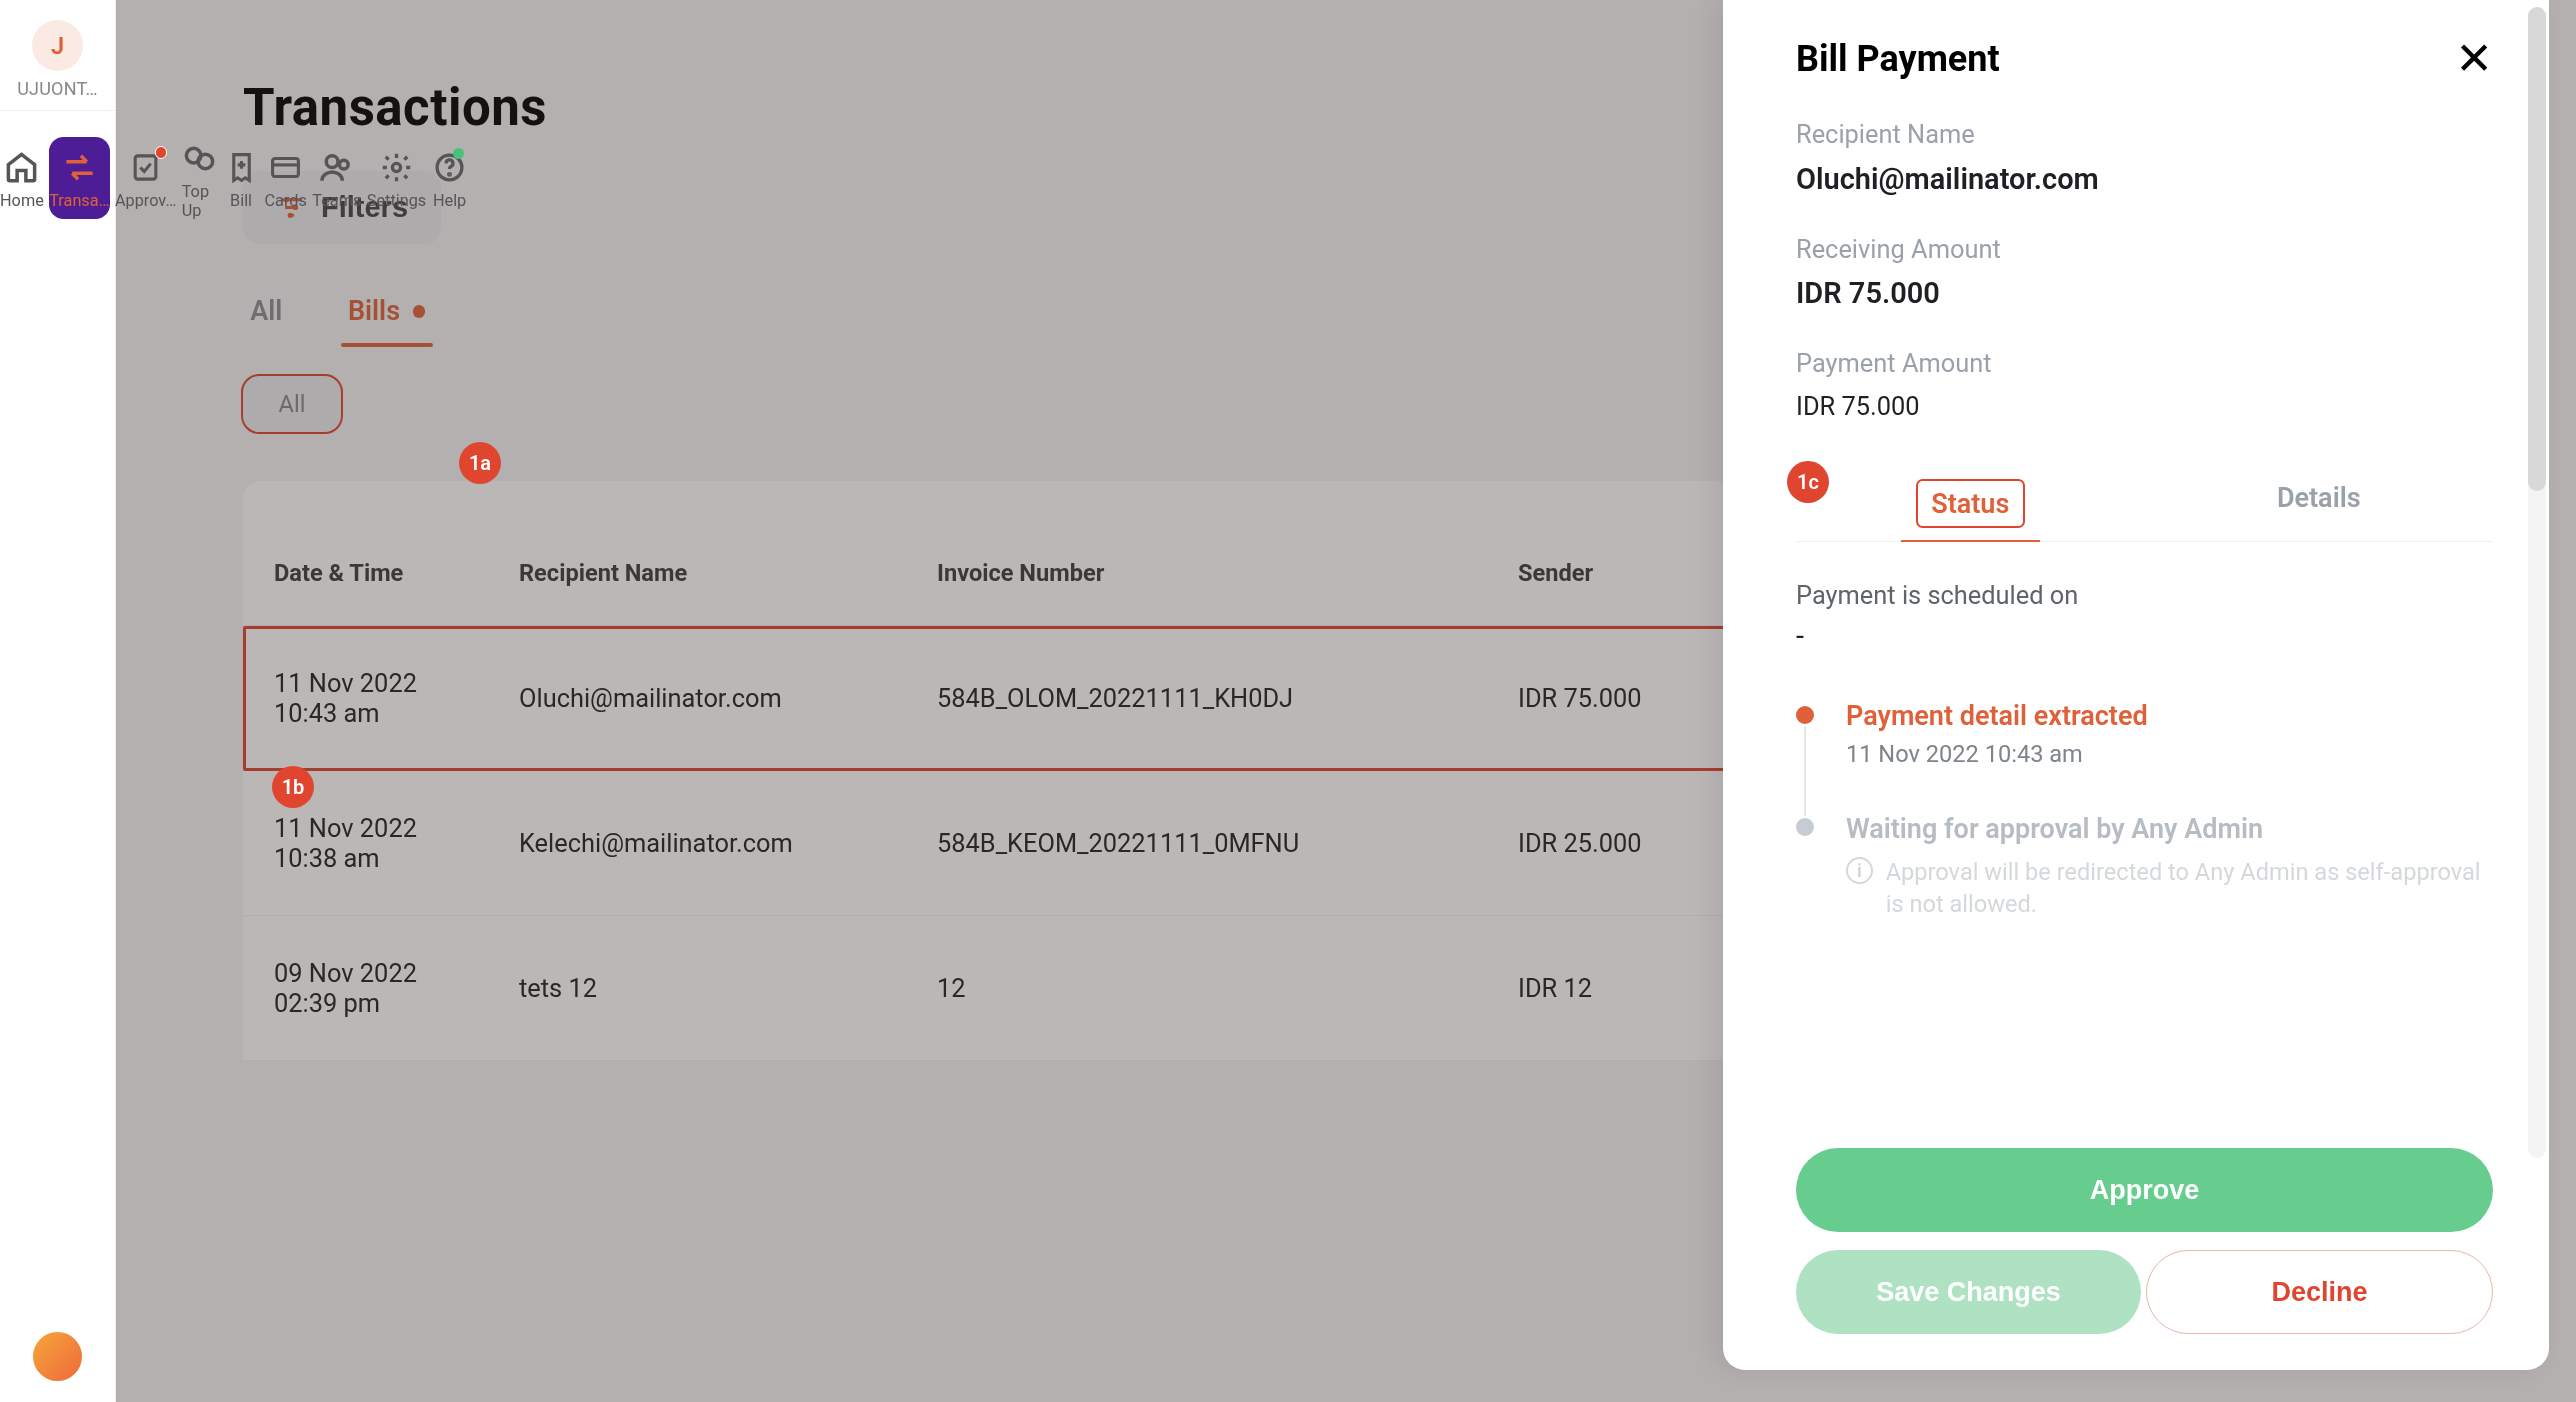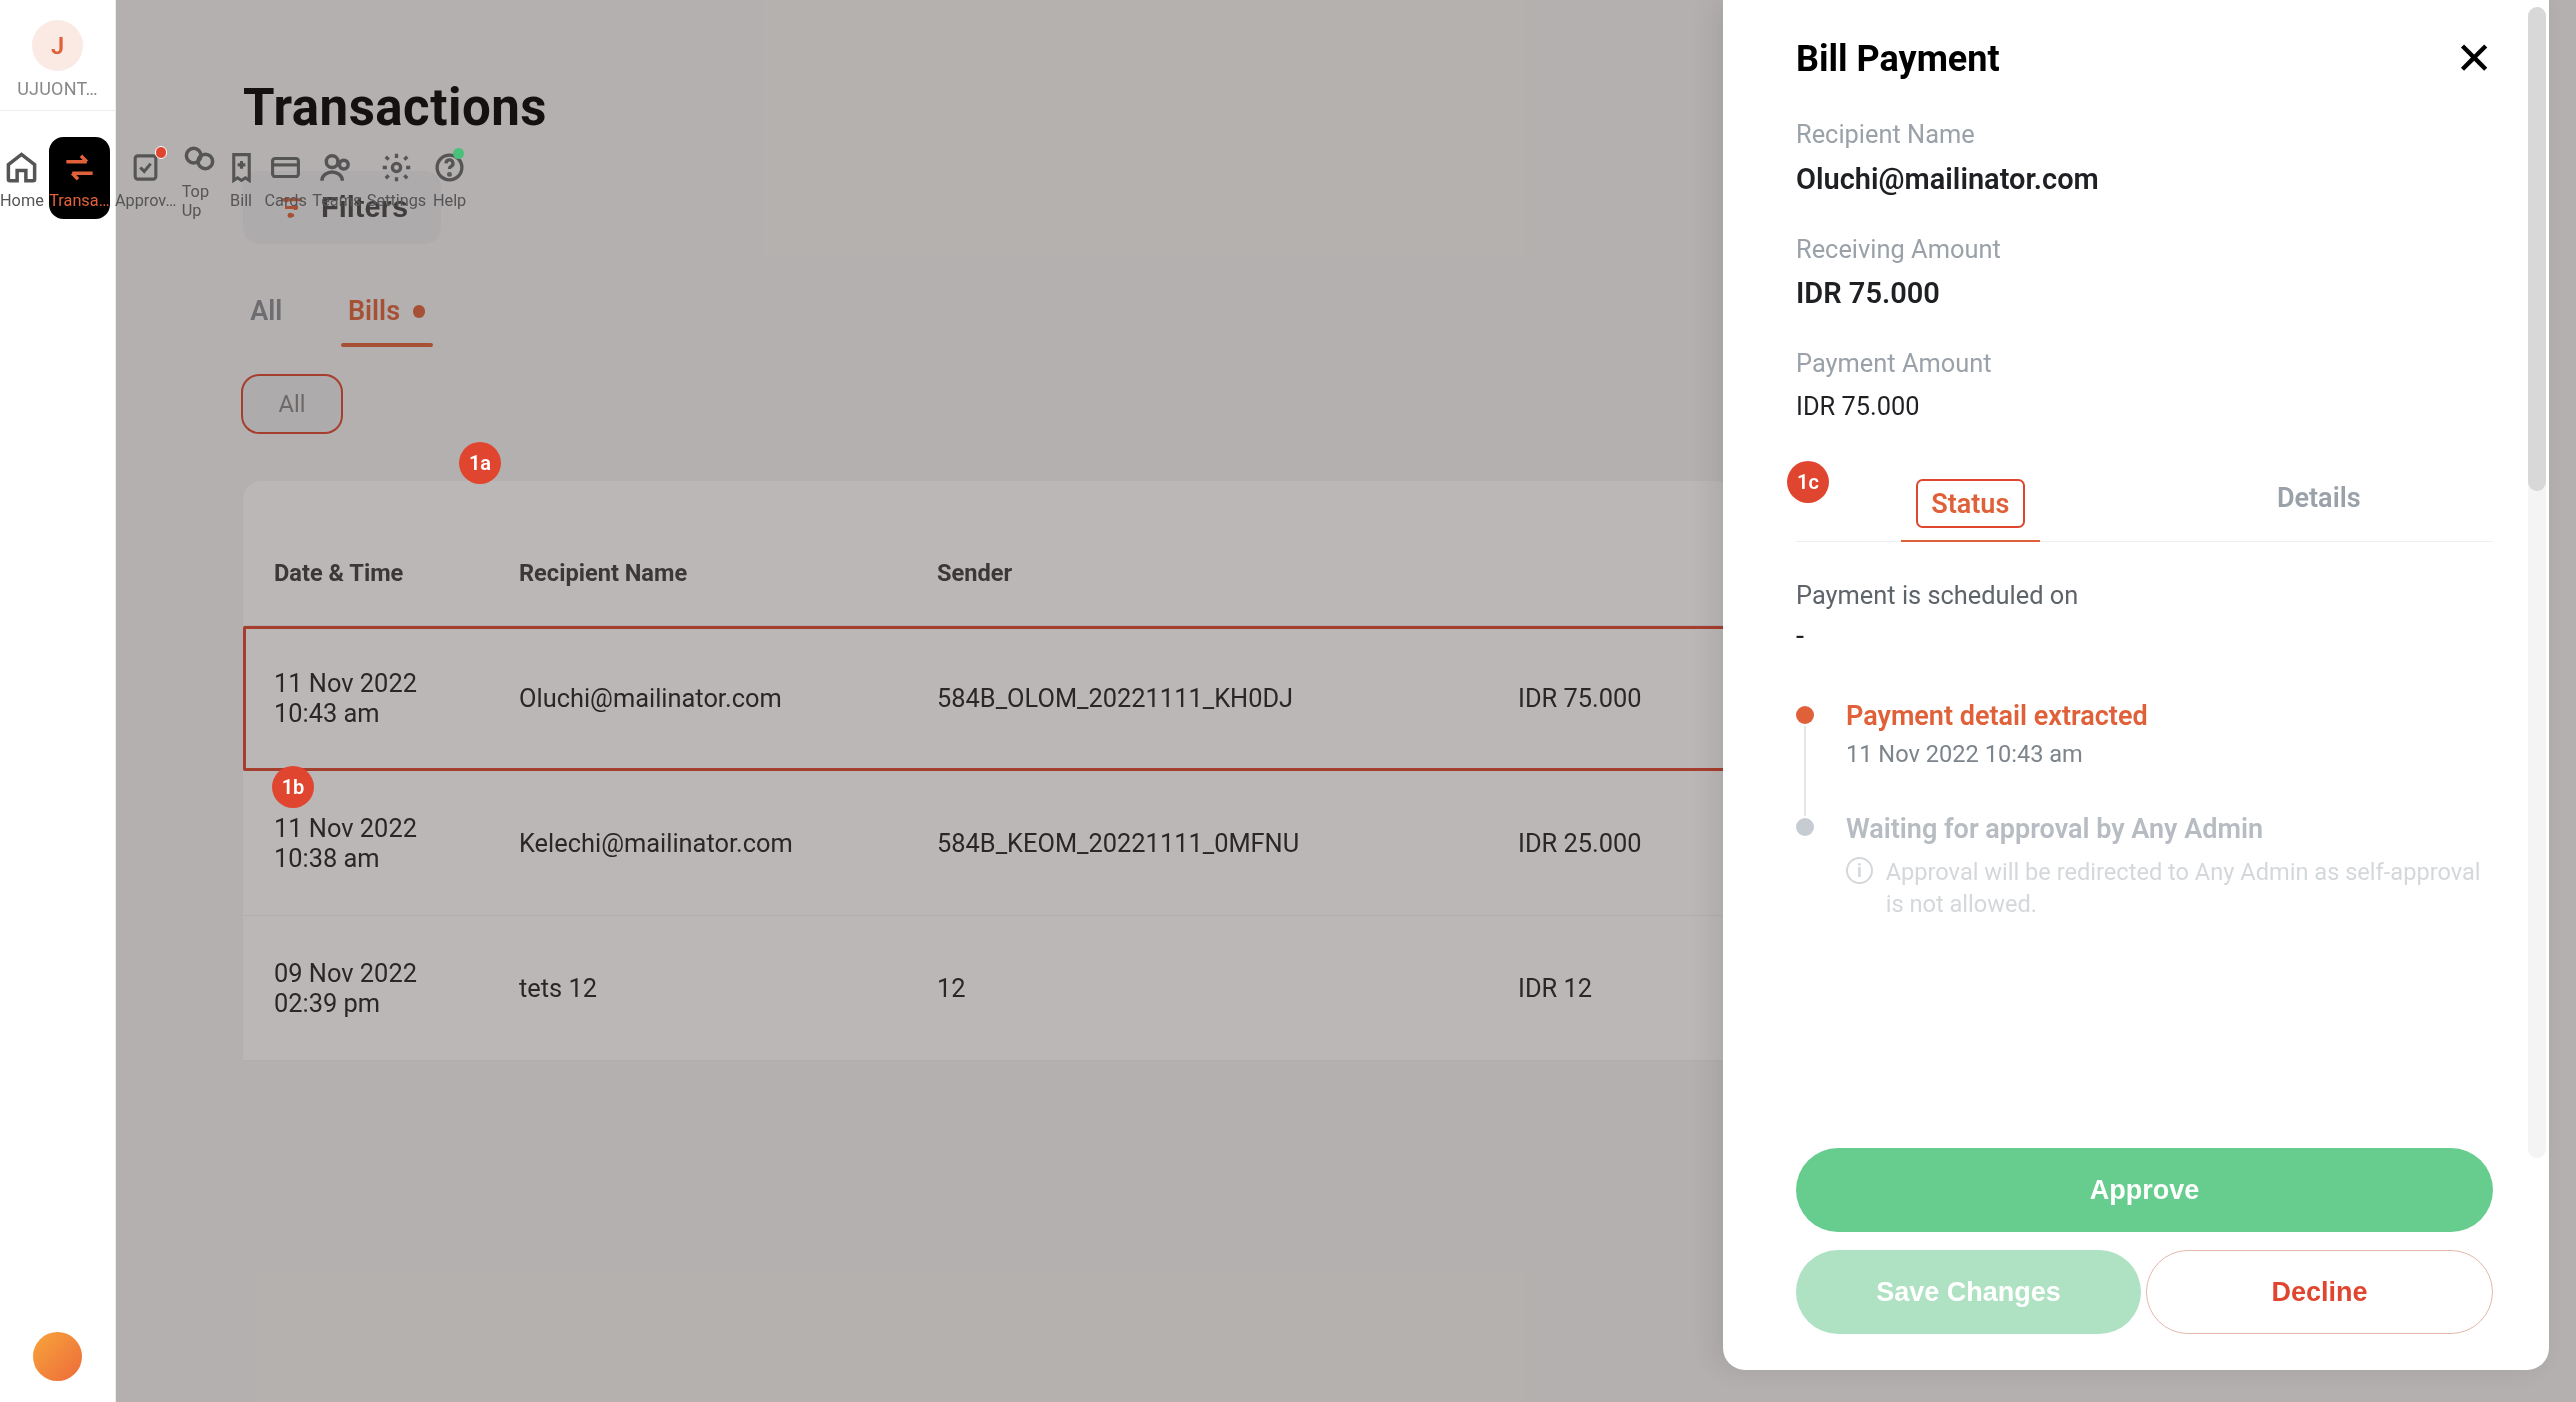--- a/index.html
+++ b/index.html
@@ -10,21 +10,21 @@
   .sidebar {
     position: absolute; left: 0; top: 0; width: 116px; height: 100%;
     background: #fff; border-right: 0.9px solid #eee; display: flex; flex-direction: column; align-items: center;
     z-index: 4;
   }
   .avatar-block { width: 100%; display: flex; flex-direction: column; align-items: center; padding: 20px 0 11px 0; border-bottom: 0.9px solid #eee; }
   .avatar { width: 51px; height: 51px; border-radius: 50%; background: #fbe9e4; color: #e06139; font-weight: 600; font-size: 23.6px; display: flex; align-items: center; justify-content: center; }
   .avatar-name { margin-top: 7.3px; font-size: 18px; color: #888; letter-spacing: 0.2px; }
   .nav { width: 100%; display: flex; flex-direction: row; align-items: center; gap: 5.4px; padding-top: 16.3px; }
   .nav-item { width: 98px; border-radius: 14.5px; padding: 12.7px 0 9px 0; display: flex; flex-direction: column; align-items: center; gap: 5.4px; color: #555; font-size: 16.3px; cursor: pointer; }
-  .nav-item.active { background: #000000; color: #e06139; }
+  .nav-item.active { background: #4c1d95; color: #e06139; }
   .nav-item .icn { width: 36px; height: 36px; display: flex; align-items: center; justify-content: center; position: relative; }
   .nav-item .dot-red { position: absolute; top: -3.6px; right: -3.6px; width: 12.7px; height: 12.7px; border-radius: 50%; background: #e0462f; border: 1.8px solid #fff; }
   .nav-item .dot-green { position: absolute; top: -1.8px; right: 3.6px; width: 11px; height: 11px; border-radius: 50%; background: #49c17a; }
   .nav-item svg { stroke: currentColor; fill: none; stroke-width: 2.4; }
   .sidebar-bottom { margin-top: auto; margin-bottom: 22px; width: 49px; height: 49px; border-radius: 50%; background: linear-gradient(135deg,#f7a53b,#ed6a3a); }
 
   
   .scrim { position: absolute; left: 116px; right: 0; top: 0; bottom: 0; background: rgba(58,49,45,0.35); z-index: 3; }
 
   
@@ -217,20 +217,21 @@
   </div>
 
   <div style="position:relative; display:inline-block;">
     <div class="pill-all">All</div>
   </div>
 
   <div class="table-wrap">
     <div class="thead">
       <div>Date &amp; Time</div>
       <div>Recipient Name</div>
+      <div>Invoice Number</div>
       <div>Sender</div>
     </div>
     <div class="trow selected">
       <div class="cell-date">
         <span>11 Nov 2022</span><small>10:43 am</small>
       </div>
       <div>Oluchi@mailinator.com</div>
       <div>584B_OLOM_20221111_KH0DJ</div>
       <div>IDR 75.000</div>
     </div>

